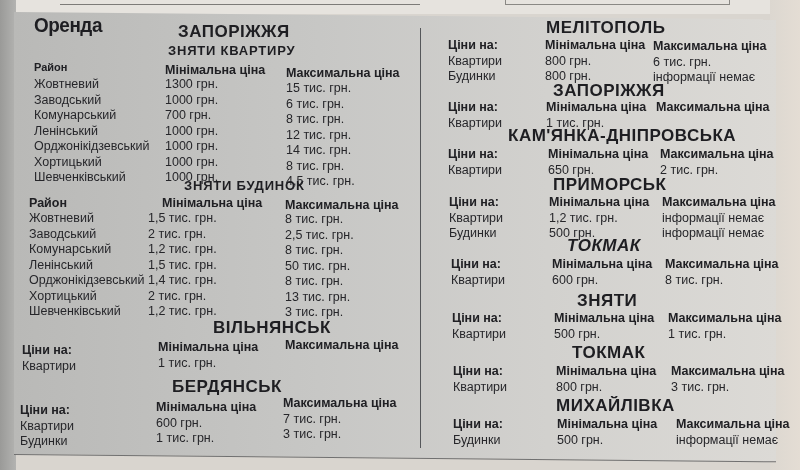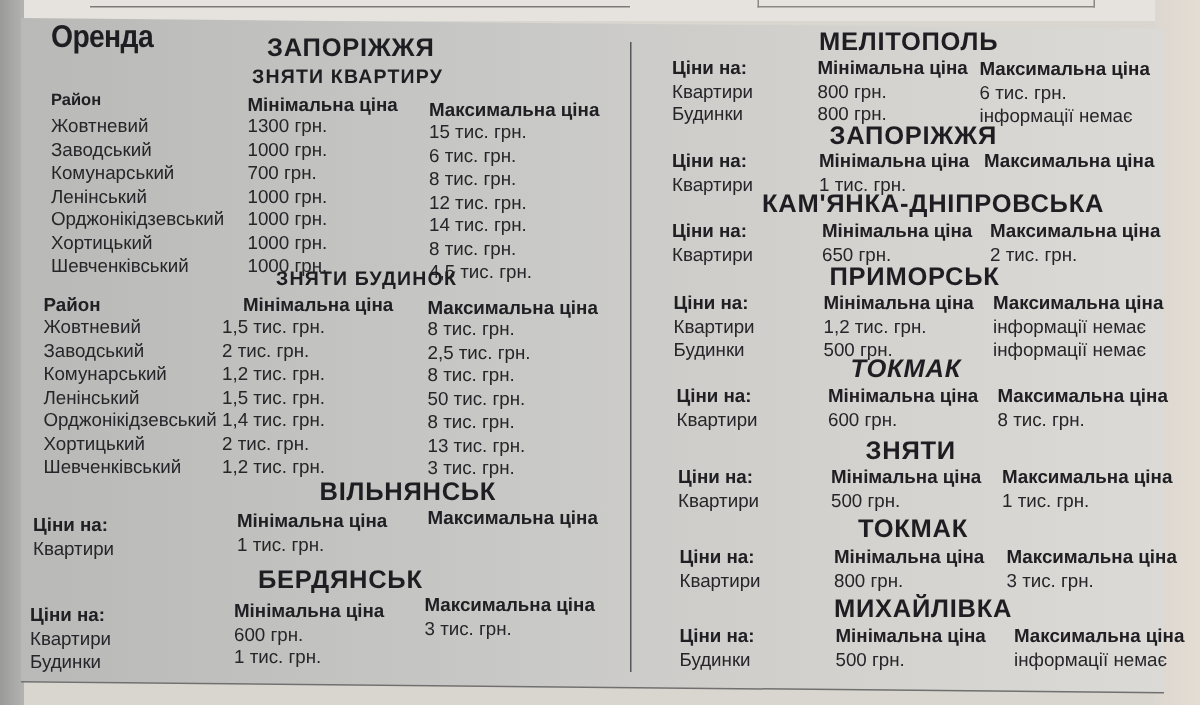--- a/index.html
+++ b/index.html
@@ -163,20 +163,21 @@
   <span class="cell">Квартири</span>
   <span class="cell">Будинки</span>
 </div>
 <div class="col" style="left:156px; top:400px;">
   <span class="hdr">Мінімальна ціна</span>
   <span class="cell">600 грн.</span>
   <span class="cell">1 тис. грн.</span>
 </div>
 <div class="col" style="left:283px; top:396px;">
   <span class="hdr">Максимальна ціна</span>
+  <span class="cell">7 тис. грн.</span>
   <span class="cell">3 тис. грн.</span>
 </div>
 
 <div class="city" style="left:546px; top:18px;">МЕЛІТОПОЛЬ</div>
 <div class="col" style="left:448px; top:38px;">
   <span class="hdr">Ціни на:</span>
   <span class="cell">Квартири</span>
   <span class="cell">Будинки</span>
 </div>
 <div class="col" style="left:545px; top:38px;">

